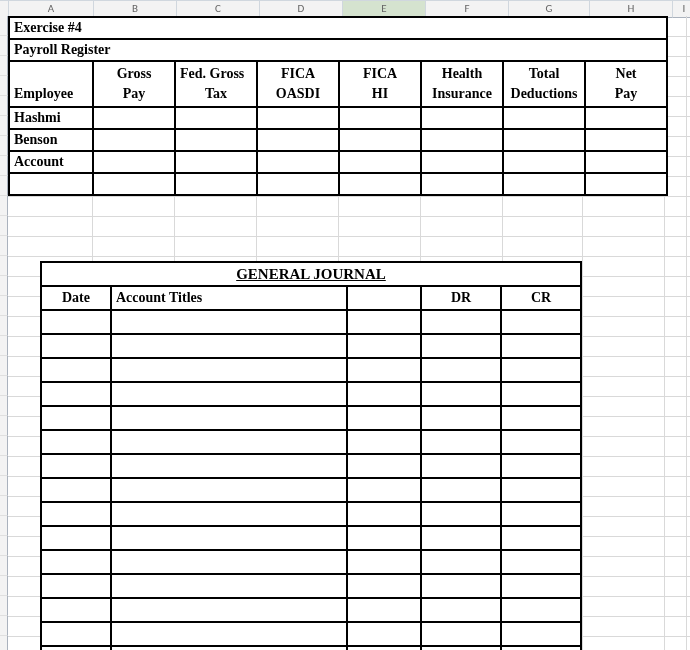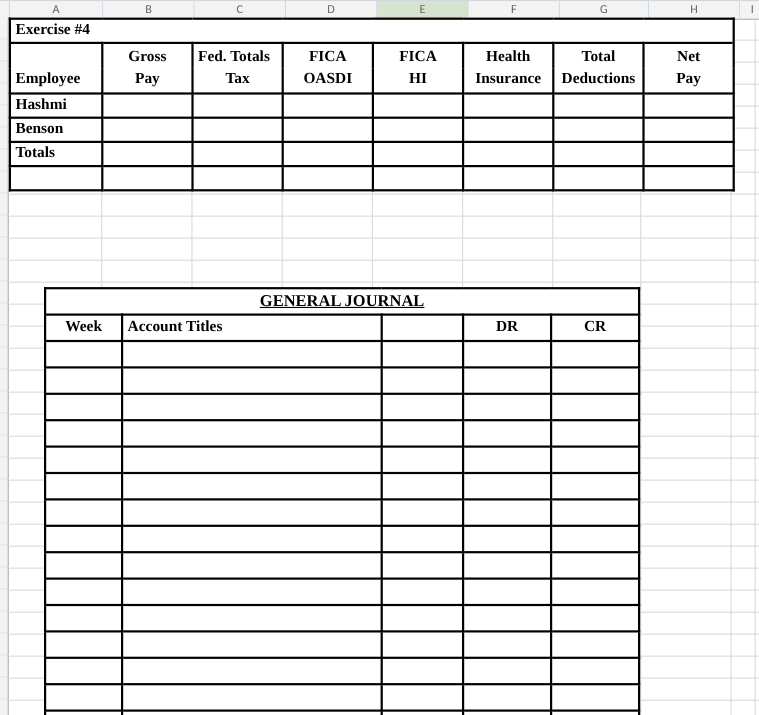--- a/index.html
+++ b/index.html
@@ -283,25 +283,28 @@
           <col class="c">
         <col class="c">
           <col class="c">
           <col class="c">
           <col class="c">
       </colgroup>
       <tbody>
           <tr class="hdr-row">
             <td colspan="8">Exercise #4</td>
           </tr>
+      <tr class="hdr-row">
+            <td colspan="8">Payroll Register</td>
+          </tr>
 
       <tr class="two-line-top">
         <td></td>
         <td>Gross</td>
-        <td style="text-align:left">Fed. Totals</td>
+        <td style="text-align:left">Fed. Gross</td>
         <td>FICA</td>
         <td>FICA</td>
         <td>Health</td>
         <td>Total</td>
         <td>Net</td>
       </tr>
       <tr class="two-line-bot">
         <td style="text-align:left">Employee</td>
         <td>Pay</td>
         <td>Tax</td>
@@ -326,21 +329,21 @@
         <td>Benson</td>
         <td></td>
             <td></td>
         <td></td>
             <td></td>
         <td></td>
             <td></td>
         <td></td>
       </tr>
       <tr class="emp">
-        <td style="text-align:left">Totals</td>
+        <td style="text-align:left">Account</td>
         <td></td>
             <td></td>
         <td></td>
             <td></td>
         <td></td>
             <td></td>
         <td></td>
       </tr>
       <tr class="emp">
         <td></td>
@@ -361,21 +364,21 @@
           <col class="jc2">
           <col class="jc3">
           <col class="jc4">
           <col class="jc5">
       </colgroup>
       <tbody>
           <tr class="title">
             <td colspan="5">GENERAL JOURNAL</td>
           </tr>
       <tr class="hdr">
-        <td>Week</td>
+        <td>Date</td>
         <td class="lt">Account Titles</td>
         <td></td>
         <td>DR</td>
         <td>CR</td>
       </tr>
       </tbody>
         <tbody id="journal-body">
           <tr>
             <td></td>
             <td></td>

